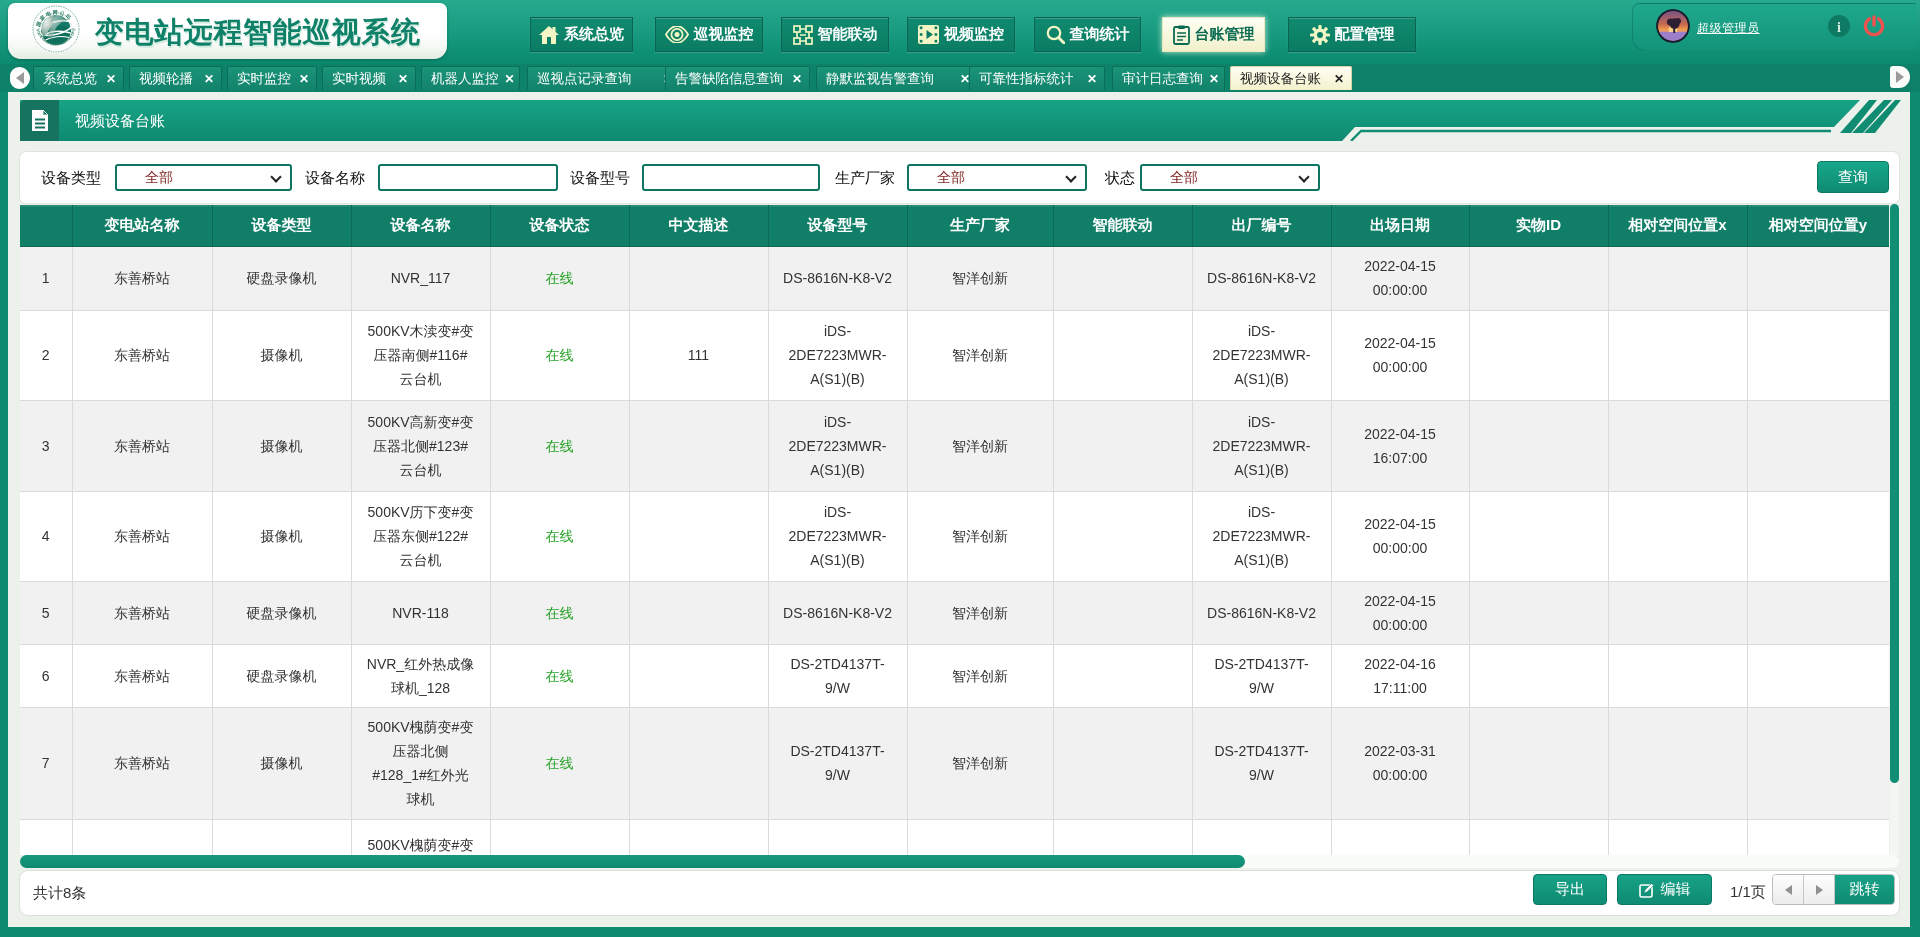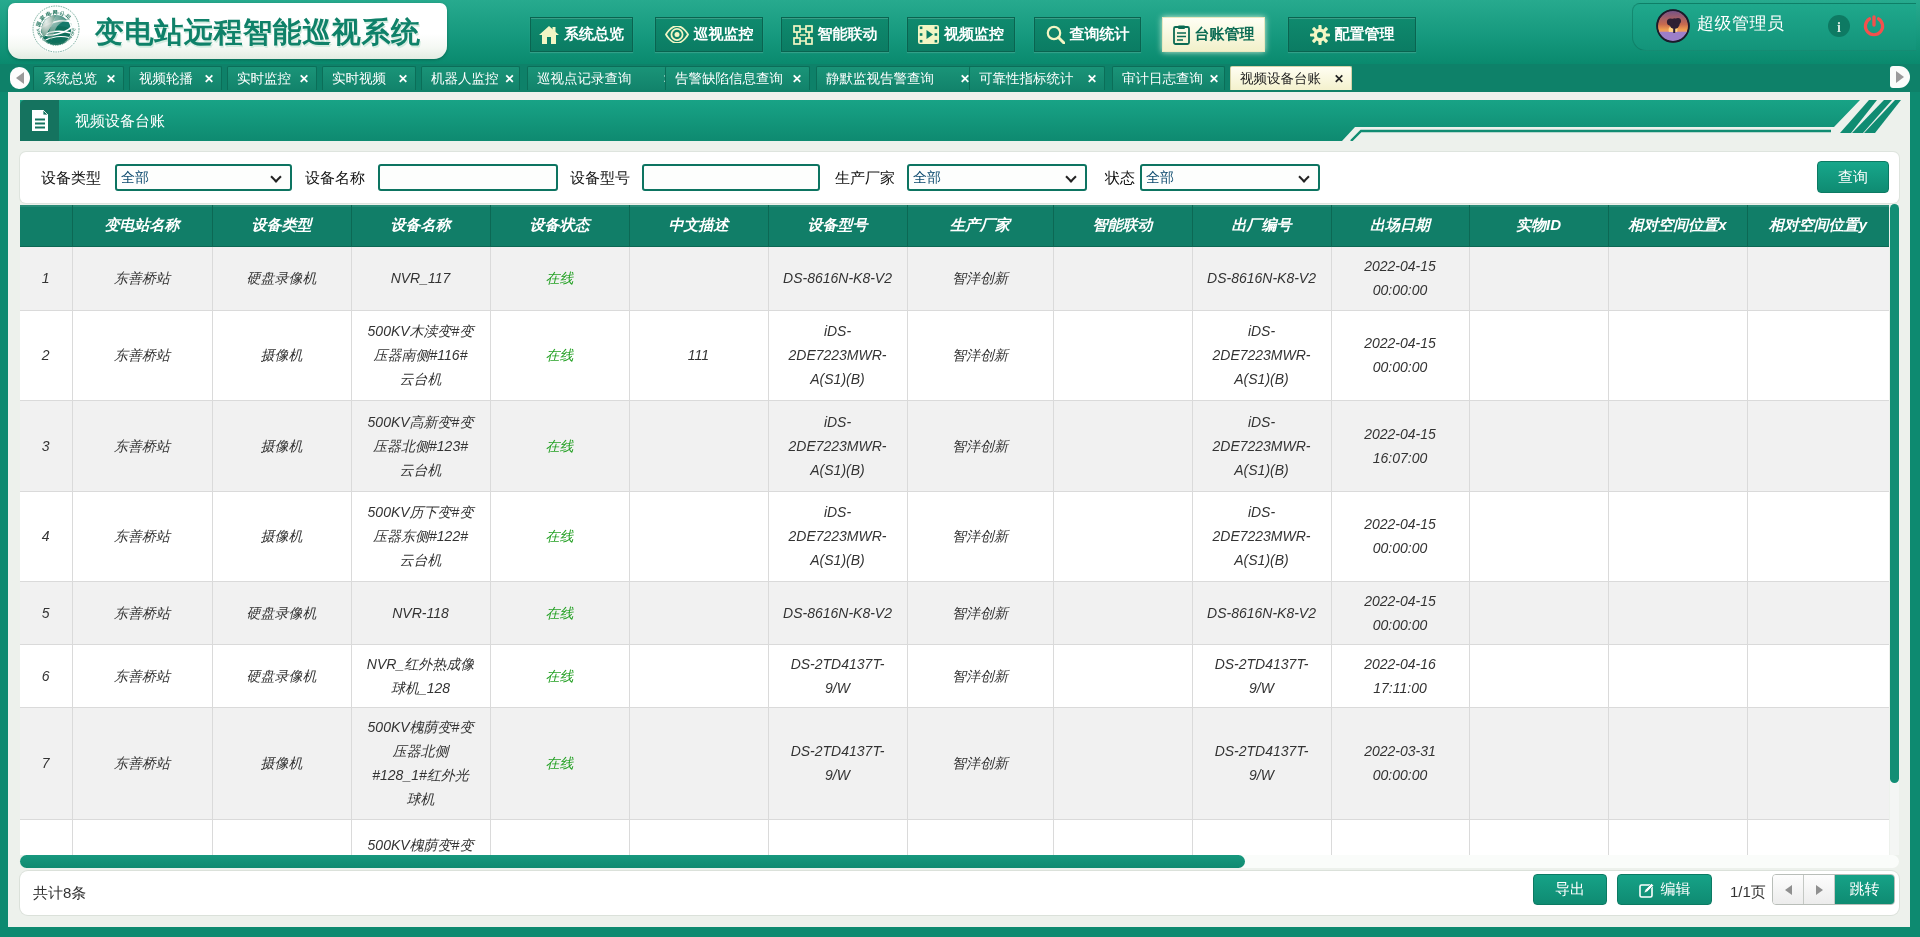--- a/index.html
+++ b/index.html
@@ -14,21 +14,21 @@
 #logotitle { left:95px; top:13px; font-size:29px; font-weight:bold; color:#0f8169; letter-spacing:0.6px;
   text-shadow:1px 1.5px 0 rgba(210,235,222,.95); }
 .navbtn { top:17px; height:35px; background:linear-gradient(180deg,#0f8a6e,#0b7c63);
   border:1px solid #0a6450; box-shadow:inset 0 1px 0 rgba(255,255,255,.18), 0 1px 1px rgba(255,255,255,.15);
   display:flex; align-items:center; justify-content:center; gap:5px; color:#fff; font-size:15px; font-weight:bold; }
 .navbtn svg { flex:0 0 auto; }
 .navbtn.active { background:linear-gradient(180deg,#fffff4,#f2f0ca); color:#0b6b53;
   border:1px solid #e8e8c0; box-shadow:0 0 6px rgba(255,255,240,.8); }
 #userpanel { left:1632px; top:3px; width:284px; height:48px; border-radius:8px 0 0 14px;
   background:linear-gradient(180deg,#1fa88c,#13947a); border:1px solid rgba(8,90,70,.35); border-right:none; }
-#uname { left:1697px; top:12px; font-size:17px; color:#fff; letter-spacing:0.5px; }
+#uname { left:1697px; top:20px; font-size:12px; color:#fff; letter-spacing:0.5px;text-decoration:underline; }
 
 #tabstrip { left:0; top:64px; width:1920px; height:28px; background:#0e8169; }
 .tab { top:66px; height:24px; background:linear-gradient(180deg,#1a9478,#12836b);
   border:1px solid #0b6e58; border-bottom:none; border-radius:2px 2px 0 0;
   display:flex; align-items:center; padding:0 7px 0 9px; justify-content:space-between;
   color:#fff; font-size:13.5px; white-space:nowrap; }
 .tab .x { font-size:12px; font-weight:bold; margin-left:6px; }
 .tab.active { background:linear-gradient(180deg,#fffef2,#f4f1cd); color:#222; border-color:#d6d3a8; }
 #tabL { left:10px; top:67px; width:20px; height:22px; background:#fdfdfd; border-radius:9px 11px 11px 9px;
   display:flex; align-items:center; justify-content:center; }
@@ -41,28 +41,28 @@
 
 #titlebar-svg { left:12px; top:8px; }
 #ticonbox { left:12px; top:8px; width:39px; height:41px; background:#15735f; border-radius:5px 0 0 0;
   display:flex; align-items:center; justify-content:center; }
 #ttext { left:67px; top:20px; font-size:15px; color:#fff; }
 
 #filter { left:12px; top:60px; width:1879px; height:51px; background:#fff; border-radius:6px;
   box-shadow:0 0 0 1px rgba(180,190,180,.25); }
 .flabel { top:0; height:51px; line-height:51px; font-size:15px; color:#111; }
 .fselect,.finput { top:12px; height:27px; border:2px solid #0d7461; border-radius:3px; background:#fdfefd; }
-.fselect { display:flex; align-items:center; padding-left:4px; font-size:14px; color:#0c4a6e; }
+.fselect { display:flex; align-items:center; padding-left:28px; font-size:14px; color:#7f1d1d; }
 .fsel-arrow { position:absolute; right:10px; top:7px; width:8px; height:8px;
   border:2px solid #222; border-top:none; border-left:none; transform:rotate(45deg); }
 #qbtn { left:1797px; top:9px; width:72px; height:32px; border-radius:4px; color:#fff; font-size:15px;
   background:linear-gradient(180deg,#17a78b,#0f8b72); border:1px solid #0c7a63;
   display:flex; align-items:center; justify-content:center; }
 
-#tablebox { left:12px; top:113px; width:1869px; height:650px; overflow:hidden; background:#b91c1c;font-style:italic; }
+#tablebox { left:12px; top:113px; width:1869px; height:650px; overflow:hidden; background:#b91c1c; }
 table { border-collapse:collapse; table-layout:fixed; width:1869px; }
 th { background:#117e68; color:#fff; font-size:15px; font-weight:bold; height:41px; box-shadow:inset 0 2px 0 rgba(255,255,255,.10);
   border-right:1px solid #0c6854; border-bottom:1px solid #0c6854; }
 td { font-size:14px; color:#333; text-align:center; vertical-align:middle; line-height:24px;
   border-right:1px solid #dadada; border-bottom:1px solid #dadada; background:#fff; padding:7px 4px;
   word-break:break-all; }
 td.nm8 { vertical-align:top; padding-top:13px; }
 tr.g td { background:#f1f1f1; }
 .on { color:#28a228; }
 

